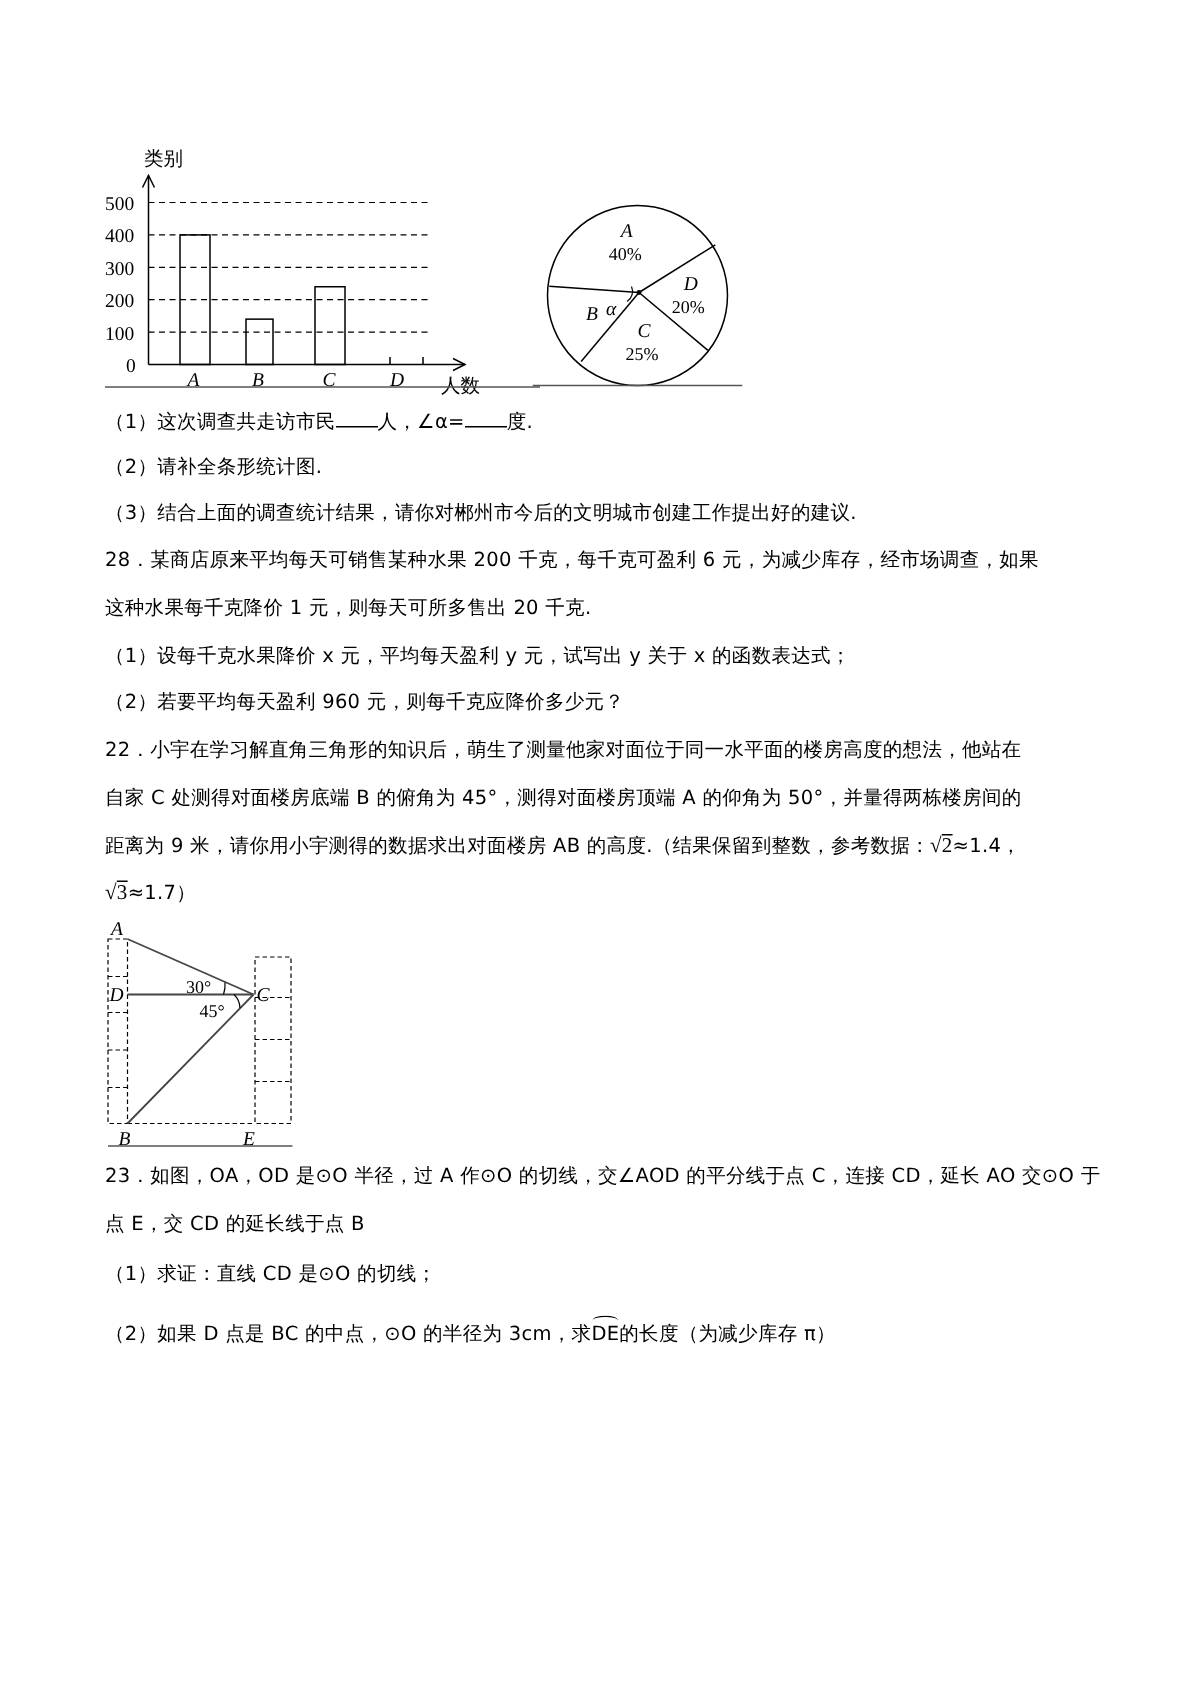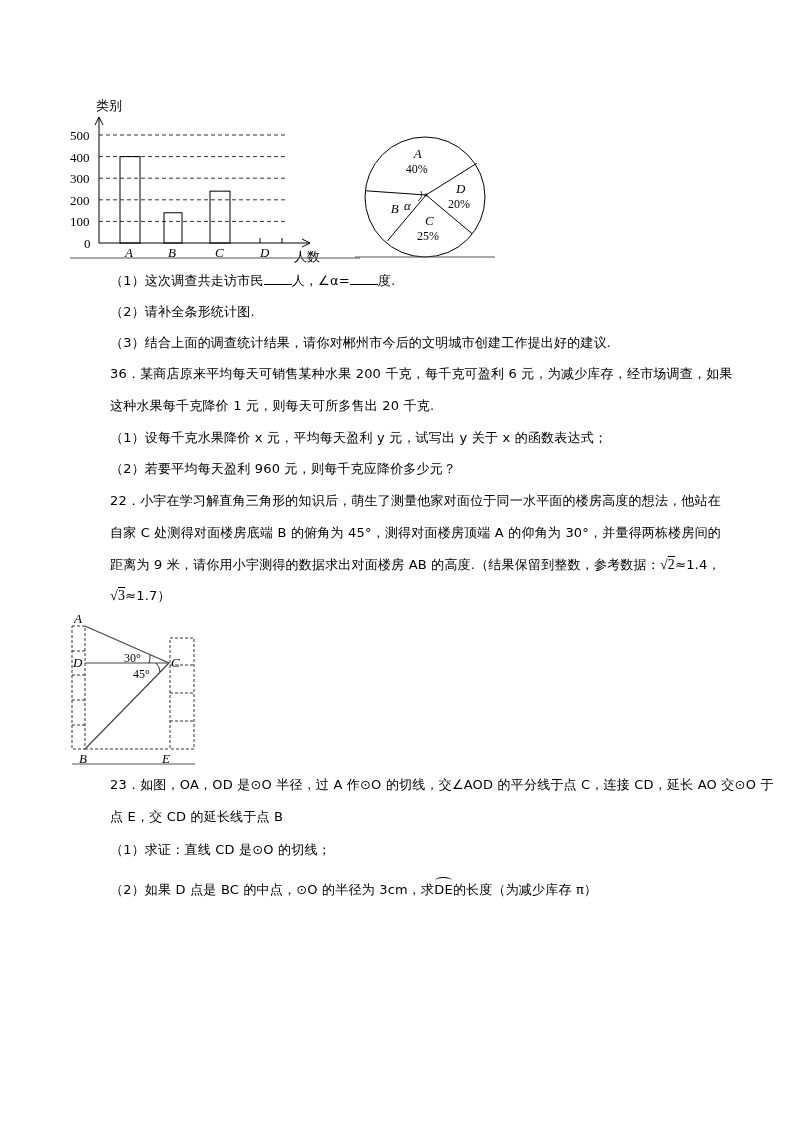--- a/index.html
+++ b/index.html
@@ -1,18 +1,18 @@
 <!DOCTYPE html>
 <html><head>
 <meta charset="utf-8">
 <style>
   html, body { margin:0; padding:0; background:#ffffff; }
   body { width:794px; height:1123px; position:relative; overflow:hidden;
          font-family:"DejaVu Sans", sans-serif; color:#000; }
-  .line { position:absolute; left:70px; font-size:13px; line-height:16px; white-space:nowrap; letter-spacing:0.2px;margin-left:40px; }
+  .line { position:absolute; left:70px; font-size:13px; line-height:16px; white-space:nowrap; letter-spacing:0.2px; }
   .blank { display:inline-block; border-bottom:1px solid #000; width:28px; height:12px; vertical-align:baseline; }
   .fig { position:absolute; }
   svg text { font-family:"Liberation Serif", serif; }
   .arc-label { display:inline-block; position:relative; }
   .arc-label::before { content:""; position:absolute; left:1px; right:1px; top:-5px; height:6px;
       border-top:1px solid #000; border-radius:50% 50% 0 0; }
   .sqrt { font-family:"Liberation Serif", serif; font-size:14px; }
   .sqrt .rad { text-decoration:overline; }
 </style>
 </head>
@@ -78,27 +78,27 @@
   <text x="49" y="110" font-size="13" font-style="italic">α</text>
   <line x1="0" y1="157" x2="140" y2="157" stroke="#555" stroke-width="1"></line>
 </svg>
 
 <div class="line" style="top:272px;">
   <span>（1）这次调查共走访市民</span><span class="blank"></span><span>人，∠α=</span><span class="blank"></span><span>度.</span>
 </div>
 <div class="line" style="top:304px;">（2）请补全条形统计图.</div>
 <div class="line" style="top:335px;">（3）结合上面的调查统计结果，请你对郴州市今后的文明城市创建工作提出好的建议.</div>
 
-<div class="line" style="top:366px;">36．某商店原来平均每天可销售某种水果 200 千克，每千克可盈利 6 元，为减少库存，经市场调查，如果</div>
+<div class="line" style="top:366px;">28．某商店原来平均每天可销售某种水果 200 千克，每千克可盈利 6 元，为减少库存，经市场调查，如果</div>
 <div class="line" style="top:398px;">这种水果每千克降价 1 元，则每天可所多售出 20 千克.</div>
 <div class="line" style="top:430px;text-align:center;">（1）设每千克水果降价 x 元，平均每天盈利 y 元，试写出 y 关于 x 的函数表达式；</div>
 <div class="line" style="top:461px;">（2）若要平均每天盈利 960 元，则每千克应降价多少元？</div>
 
 <div class="line" style="top:493px;">22．小宇在学习解直角三角形的知识后，萌生了测量他家对面位于同一水平面的楼房高度的想法，他站在</div>
-<div class="line" style="top:525px;">自家 C 处测得对面楼房底端 B 的俯角为 45°，测得对面楼房顶端 A 的仰角为 30°，并量得两栋楼房间的</div>
+<div class="line" style="top:525px;">自家 C 处测得对面楼房底端 B 的俯角为 45°，测得对面楼房顶端 A 的仰角为 50°，并量得两栋楼房间的</div>
 <div class="line" style="top:557px;">
   <span>距离为 9 米，请你用小宇测得的数据求出对面楼房 AB 的高度.（结果保留到整数，参考数据：</span><span class="sqrt">√<span class="rad">2</span></span><span>≈1.4，</span>
 </div>
 <div class="line" style="top:588px;">
   <span class="sqrt">√<span class="rad">3</span></span><span>≈1.7）</span>
 </div>
 
 <svg class="fig" style="left:60px;top:610px;" width="160" height="160">
 
   <rect x="12" y="16" width="13" height="123" fill="none" stroke="#000" stroke-dasharray="3,2" stroke-width="0.8"></rect>

